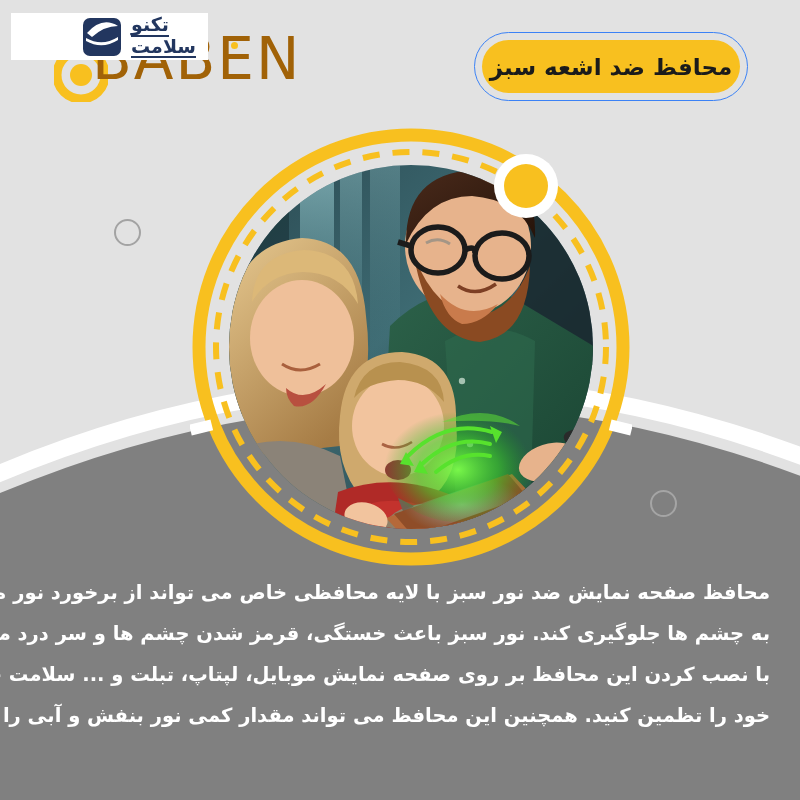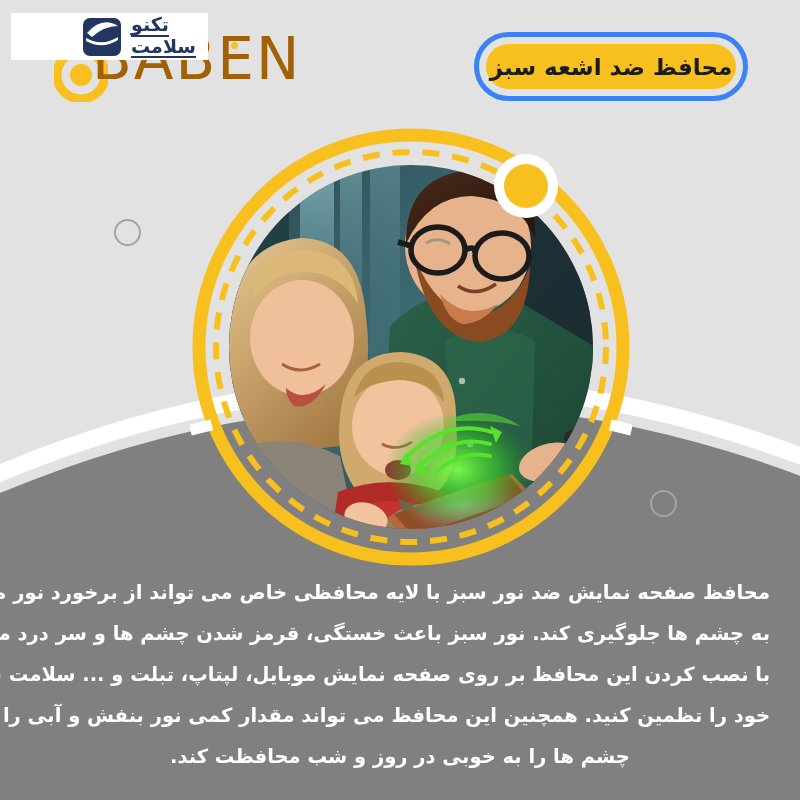--- a/index.html
+++ b/index.html
@@ -108,21 +108,21 @@
     flex: 0 0 auto;
   }
 
   
   .badge-wrap {
     position: absolute;
     right: 52px;
     top: 32px;
     width: 274px;
     height: 69px;
-    border: 5px solid #3b82f6;
+    border: 1px solid #3b82f6;
     border-radius: 36px;
     box-sizing: border-box;
     display: flex;
     align-items: center;
     justify-content: center;
     padding: 7px;
   }
   .badge {
     width: 100%;
     height: 100%;
@@ -374,16 +374,15 @@
   </div>
 
   <span class="deco-circle deco-left"></span>
   <span class="deco-circle deco-right"></span>
 
   <div class="description">
     <p>محافظ صفحه نمایش ضد نور سبز با  لایه محافظی خاص می تواند از برخورد نور مضر سبز</p>
     <p>به چشم ها جلوگیری کند. نور سبز باعث خستگی، قرمز شدن چشم ها و سر درد می شود.</p>
     <p>با نصب کردن این محافظ بر روی صفحه نمایش موبایل، لپتاپ، تبلت و ... سلامت چشمان</p>
     <p>خود را تظمین کنید. همچنین این محافظ می تواند مقدار کمی نور بنفش و آبی را فیلتر کند و</p>
-    <p>چشم ها را به خوبی در روز و شب محافظت کند.</p>
   </div>
 
 </div>
 
 </body></html>

